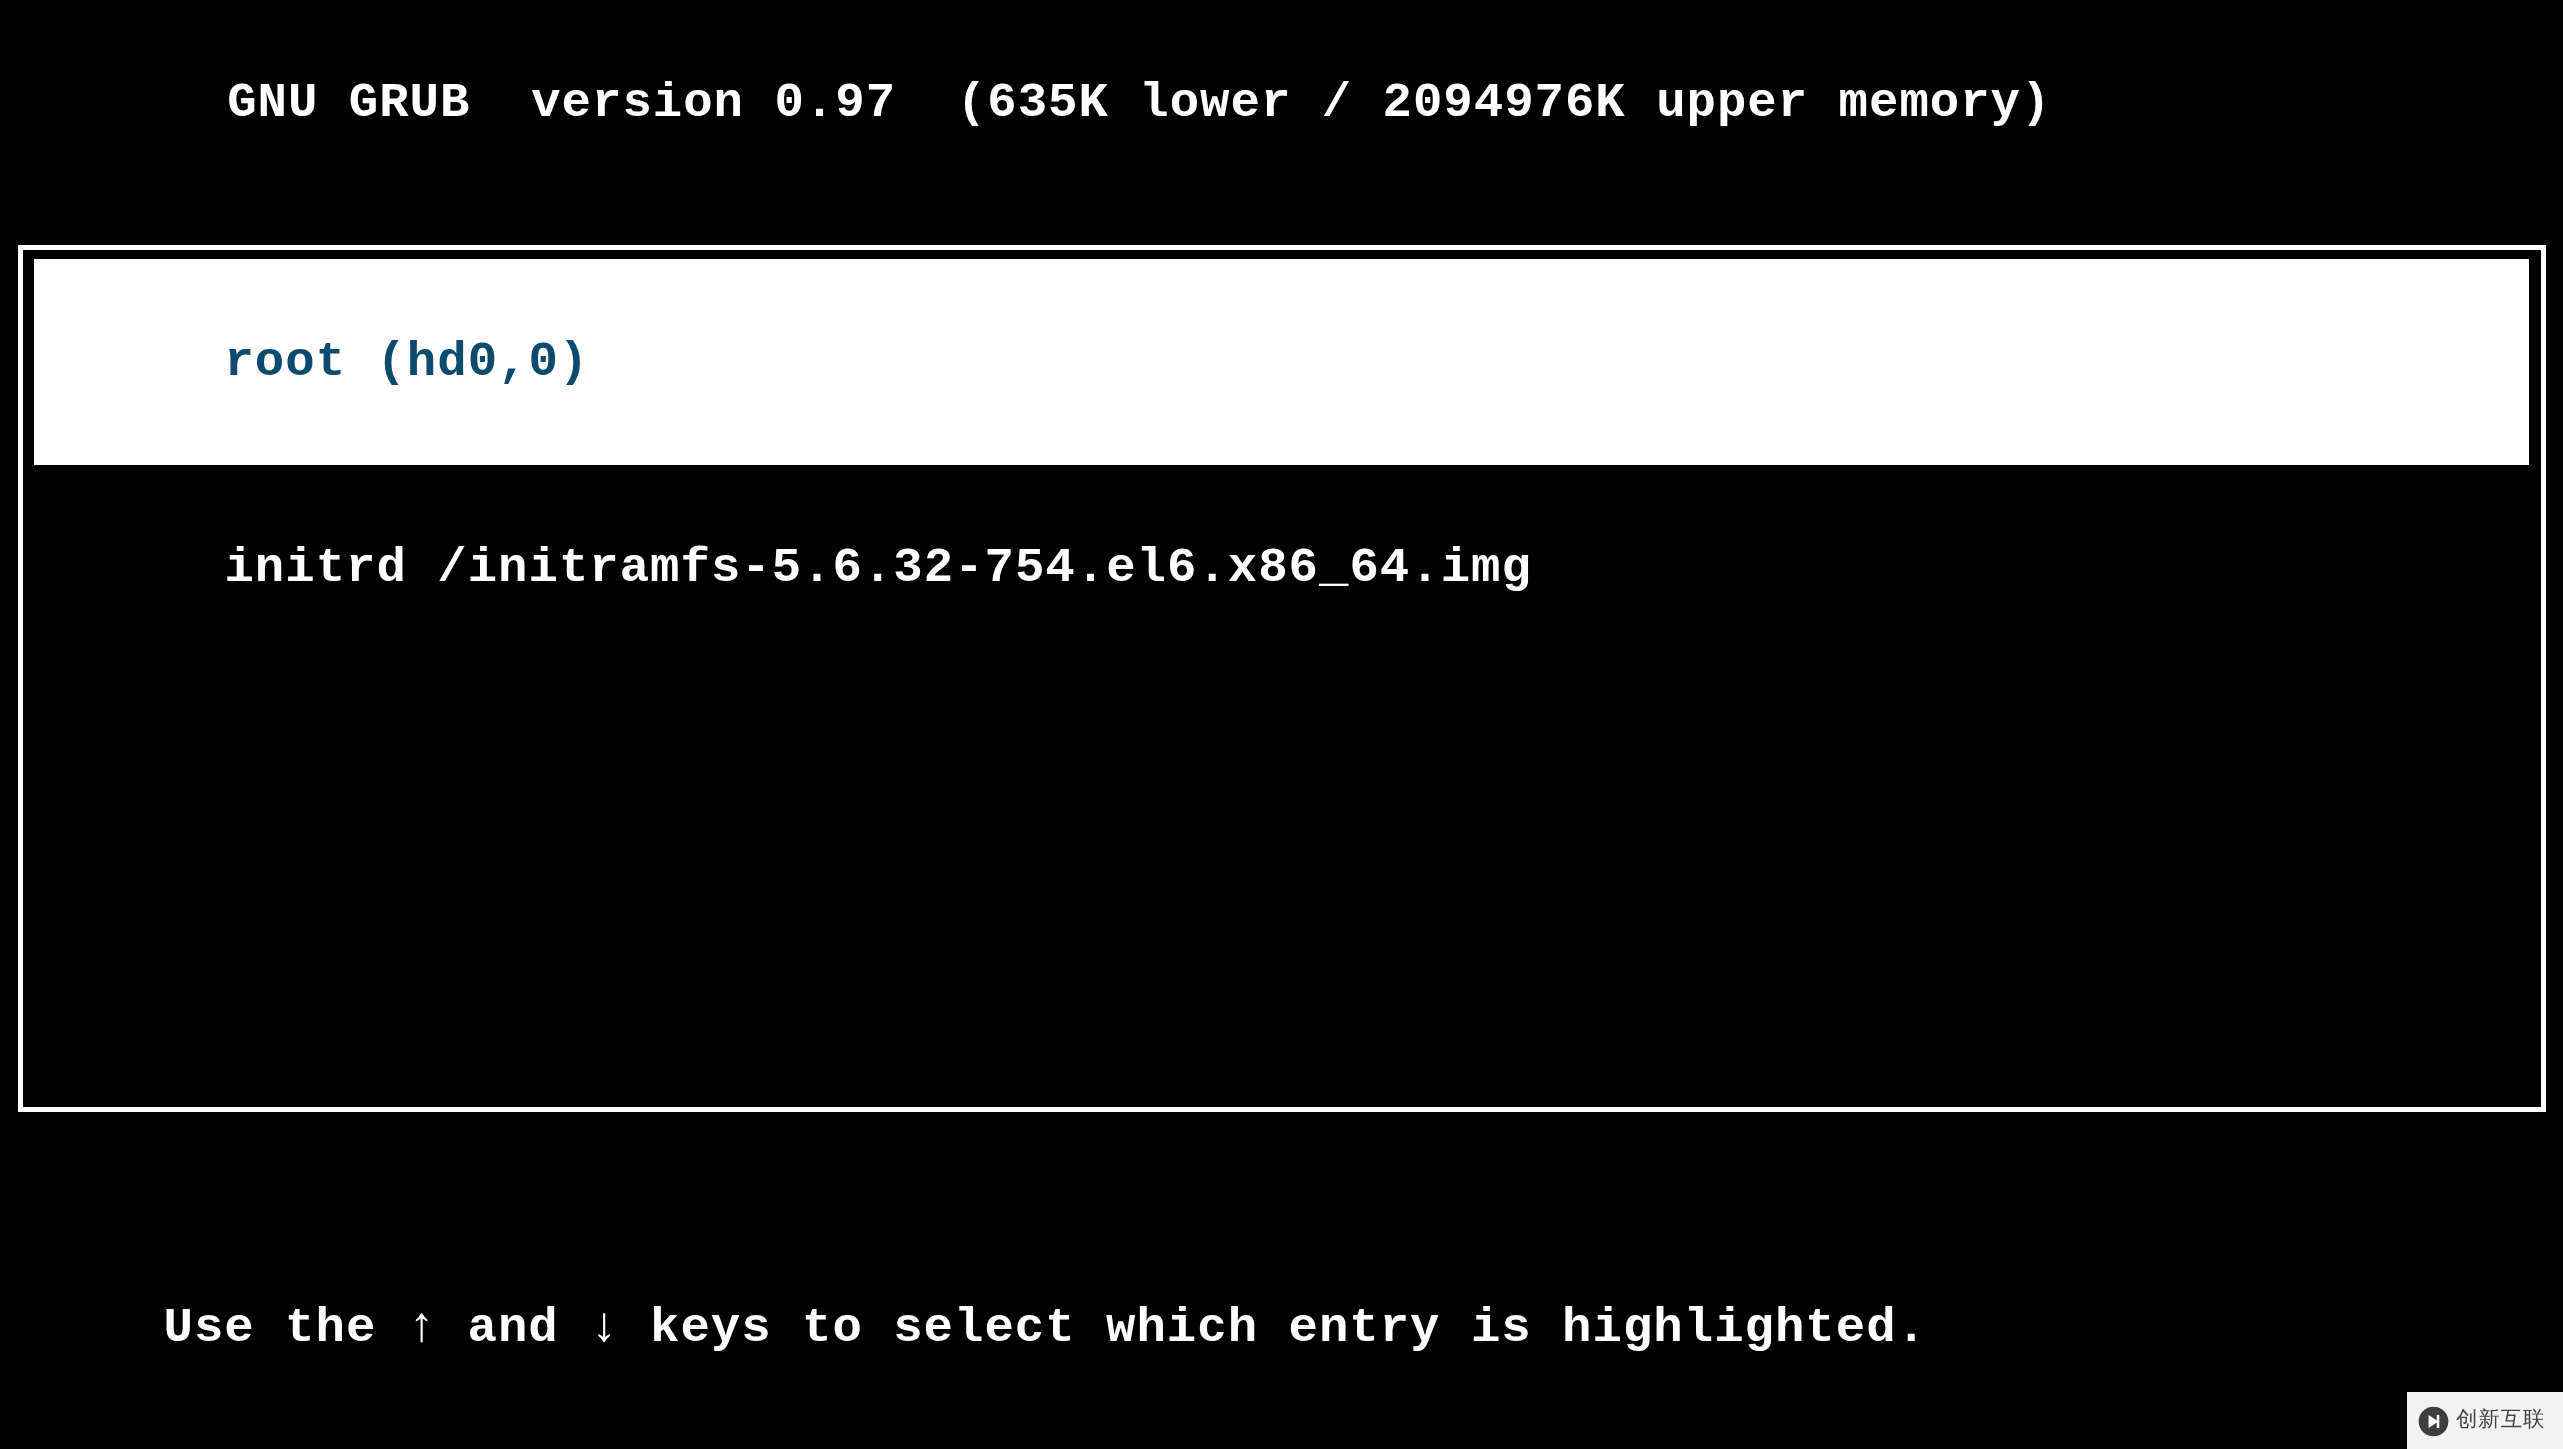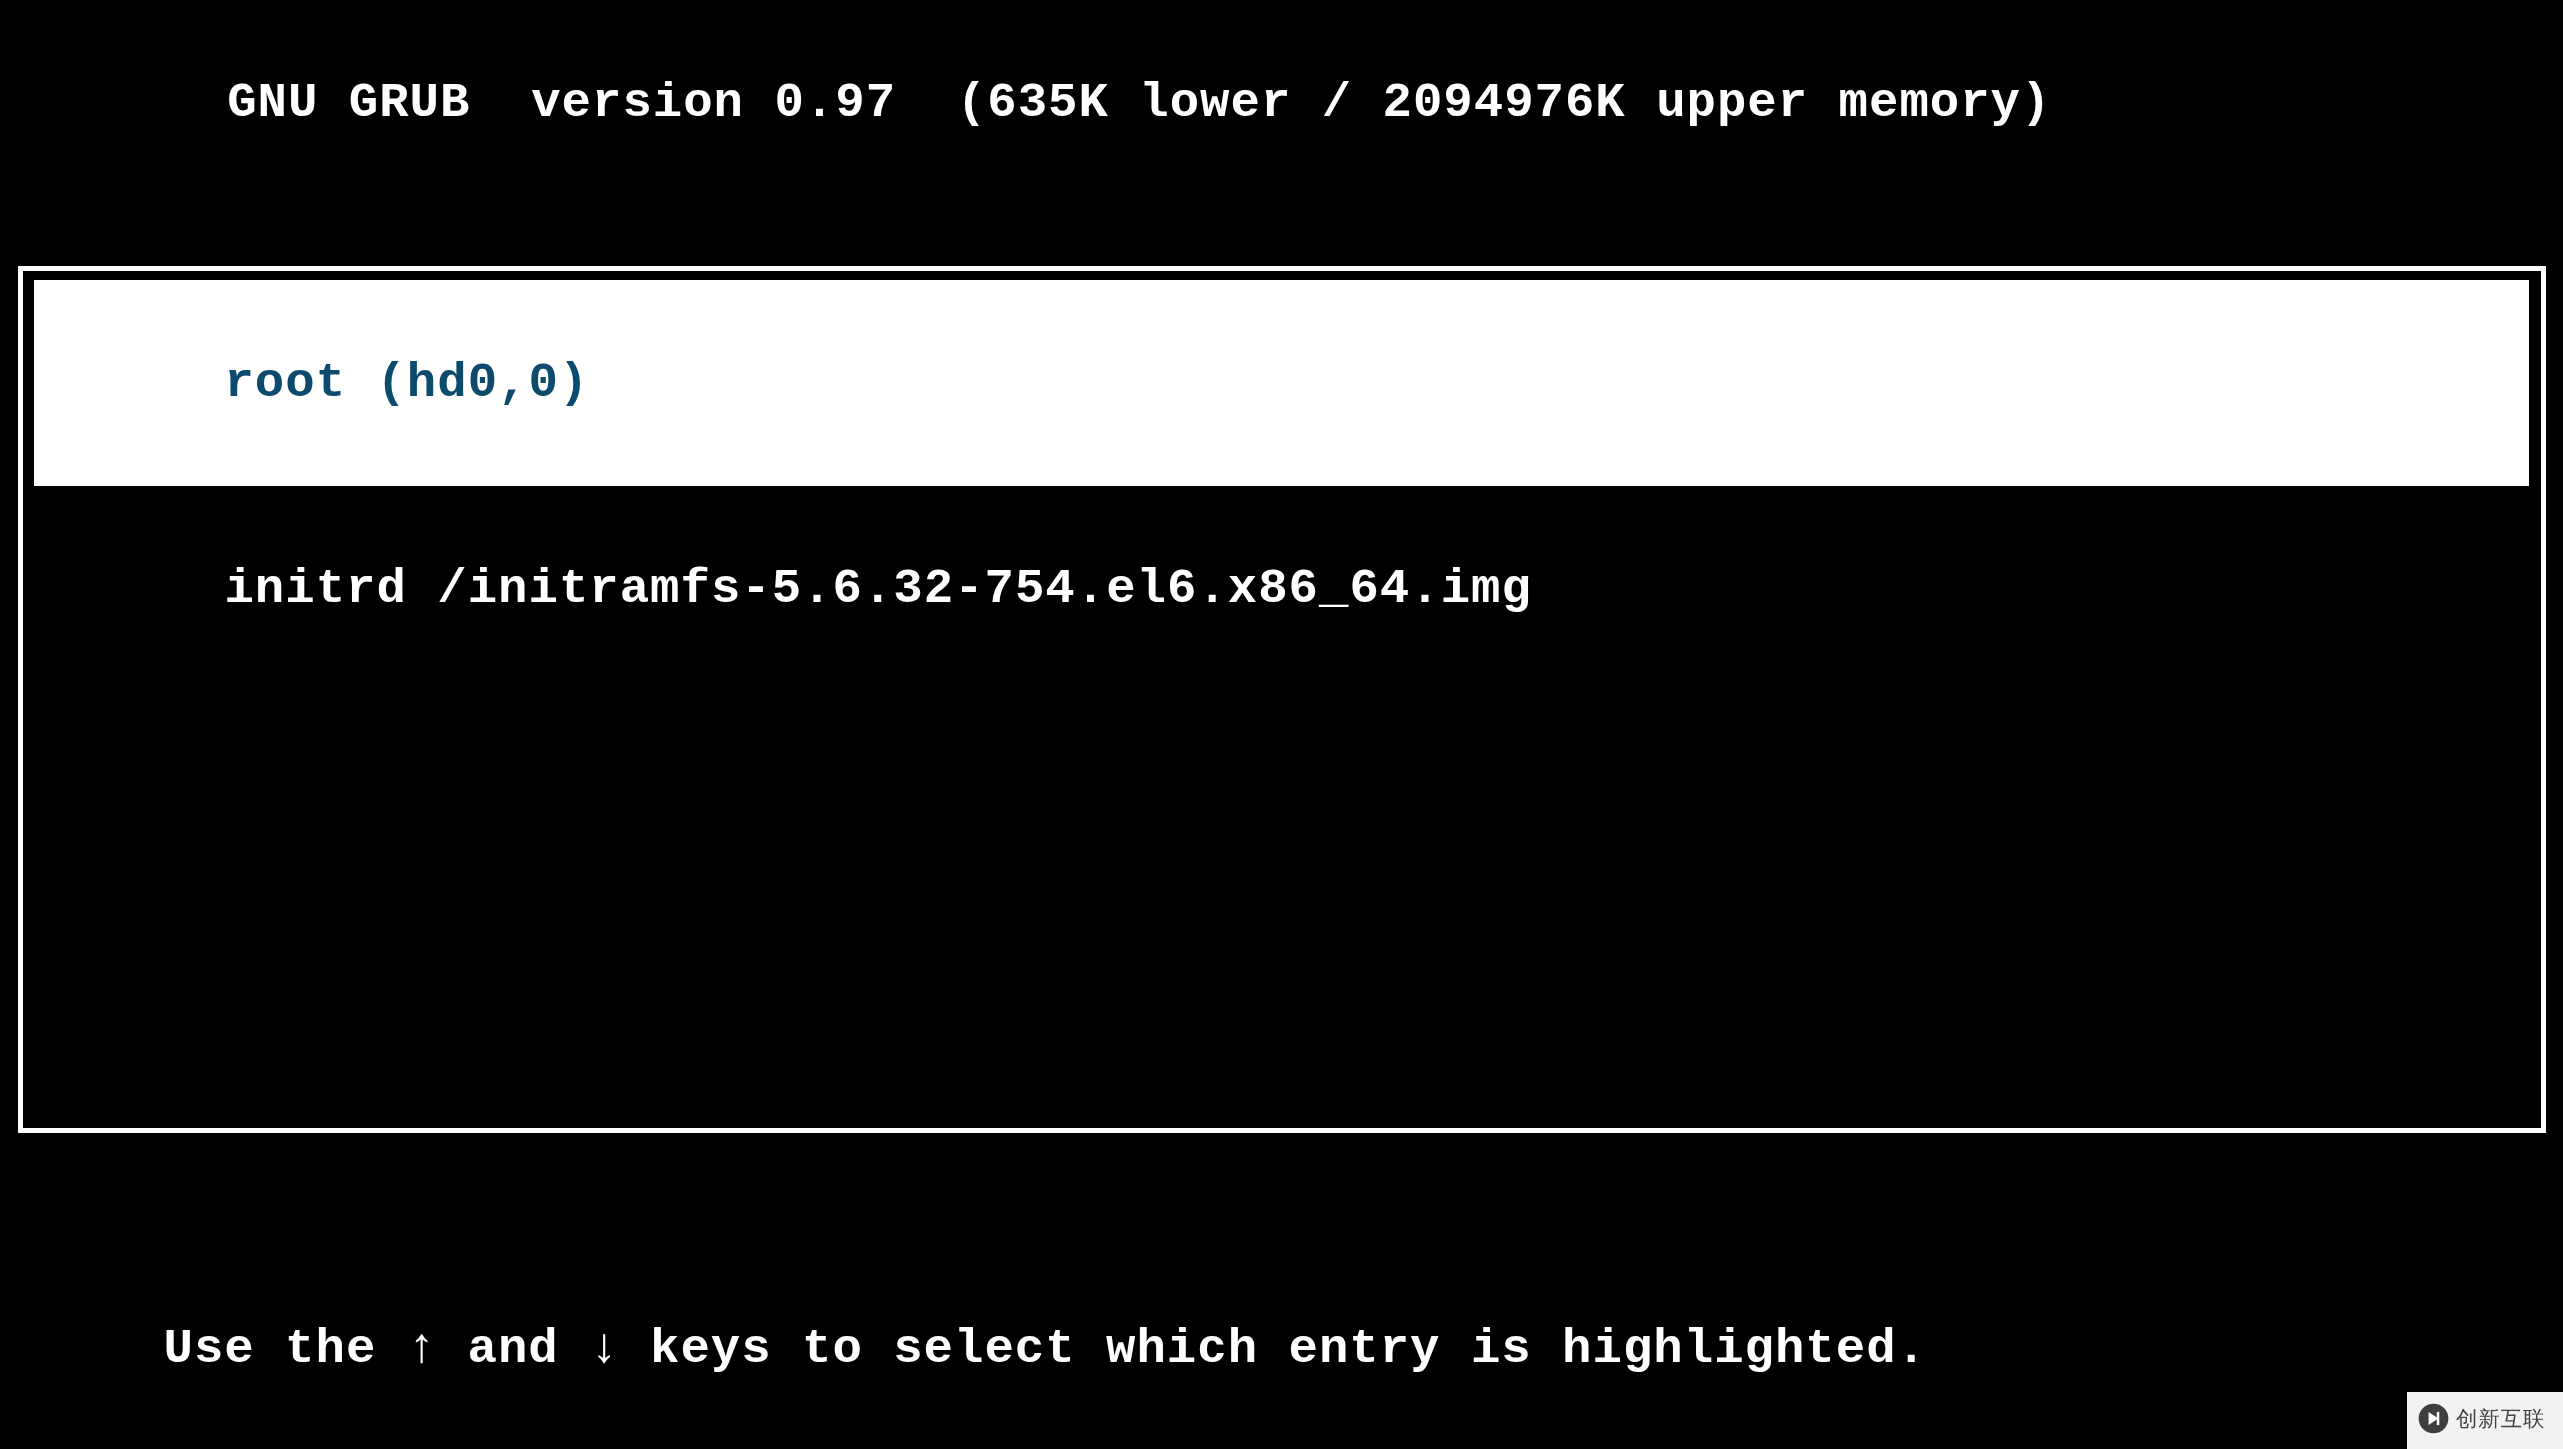--- a/index.html
+++ b/index.html
@@ -12,21 +12,21 @@
       font-weight: bold;
       font-size: 49px;
       line-height: 1.4;
       overflow: hidden;
       position: relative;
     }
     .screen {
       padding: 0 17.5px;
     }
     .header {
-      padding: 0 88px 60px 88px;
+      padding: 0 88px 39px 88px;
       white-space: pre;
       letter-spacing: 1px;
     }
     .menu-box {
       border: 5.8px solid #fff;
       margin: 0 0 19.5px 0;
       height: 867px;
       padding: 9.7px 0;
     }
     .menu-item {
@@ -54,21 +54,21 @@
       position: absolute;
       right: 0;
       bottom: 0;
       background: #f2f2f2;
       color: #444;
       font-family: Arial, sans-serif;
       font-size: 21.4px;
       font-weight: normal;
       padding: 13.6px 17.5px 13.6px 49px;
       display: flex;
-      align-items: flex-end;
+      align-items: flex-start;
       gap: 9.7px;
       letter-spacing: 1px;
     }
     .watermark svg {
       width: 33px;
       height: 33px;
       position: absolute;
       left: 9.7px;
     }
   </style>

